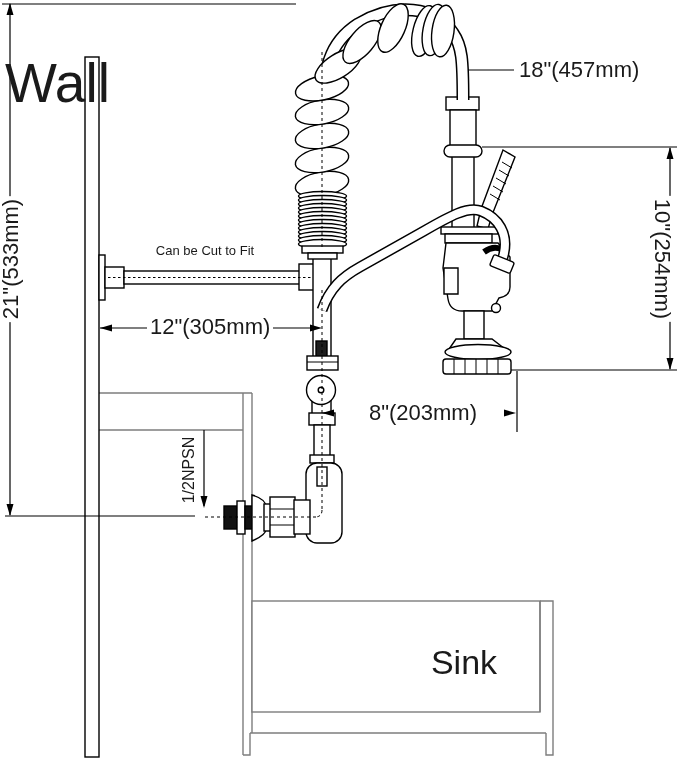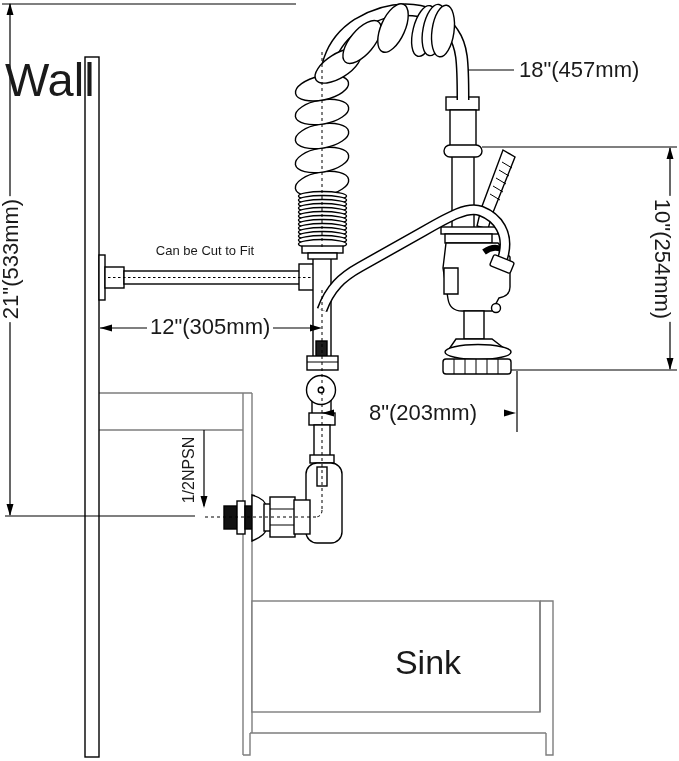--- a/index.html
+++ b/index.html
@@ -1,26 +1,26 @@
 <!DOCTYPE html>
 <html><head>
 <meta charset="utf-8">
 <style>
   html,body{margin:0;padding:0;background:#fff;}
   #stage{position:relative;width:679px;height:761px;background:#fff;overflow:hidden;
          font-family:"Liberation Sans","DejaVu Sans",sans-serif;color:#000;}
   #stage svg{position:absolute;left:0;top:0;}
   .lbl{position:absolute;line-height:1;white-space:nowrap;color:#1a1a1a;}
-  .wall-lbl{font-size:47px;letter-spacing:0px;}
+  .wall-lbl{font-size:55px;letter-spacing:0px;}
   .dim{font-size:22px;background:#fff;padding:0 3px;}
   .note{font-size:13px;}
   .sink-lbl{font-size:34px;}
   .rot-ccw{transform:translate(-50%,-50%) rotate(-90deg);}
   .rot-cw{transform:translate(-50%,-50%) rotate(90deg);}
-  .ctr{transform:translate(-50%,-50%);}
+  .ctr{transform:translate(-50%,-50%);margin-left:36px;}
 </style>
 </head>
 <body>
 
 <div id="stage">
 
 <svg width="679" height="761" viewBox="0 0 679 761">
   <g fill="none" stroke="#000" stroke-width="1.4">
 
     <g stroke="#7d7d7d">

